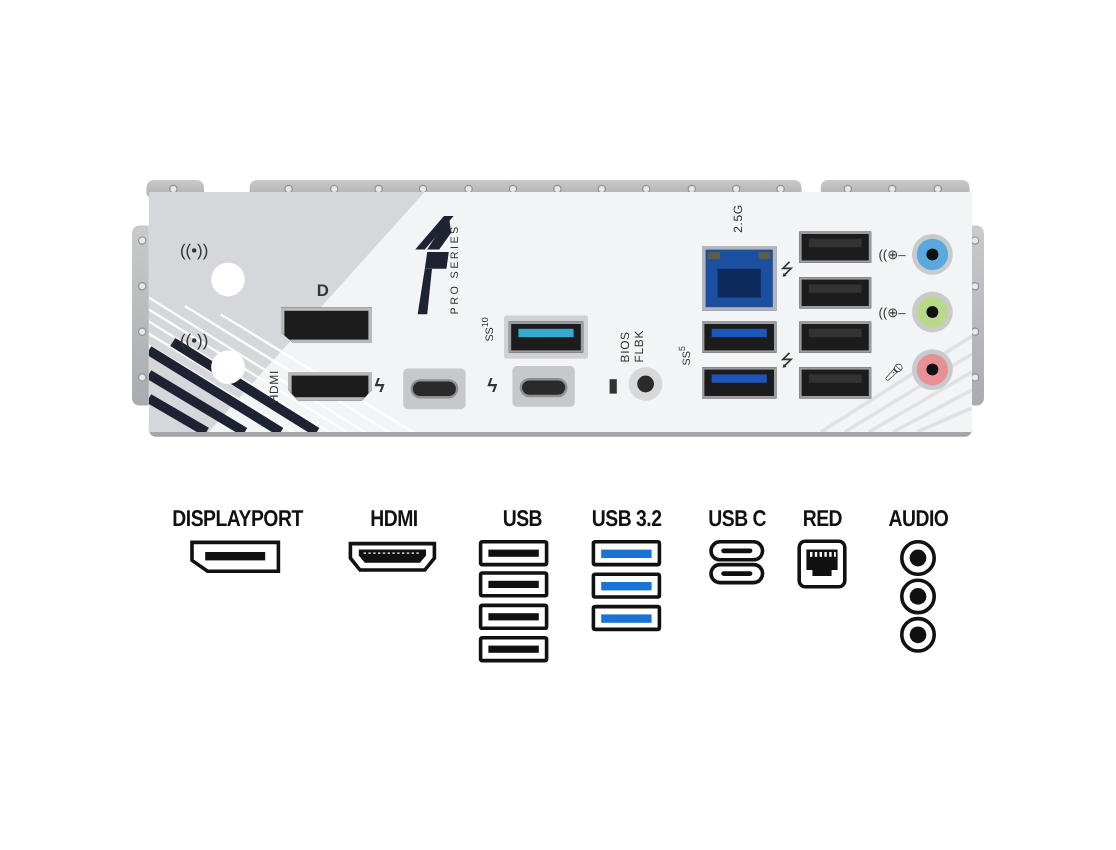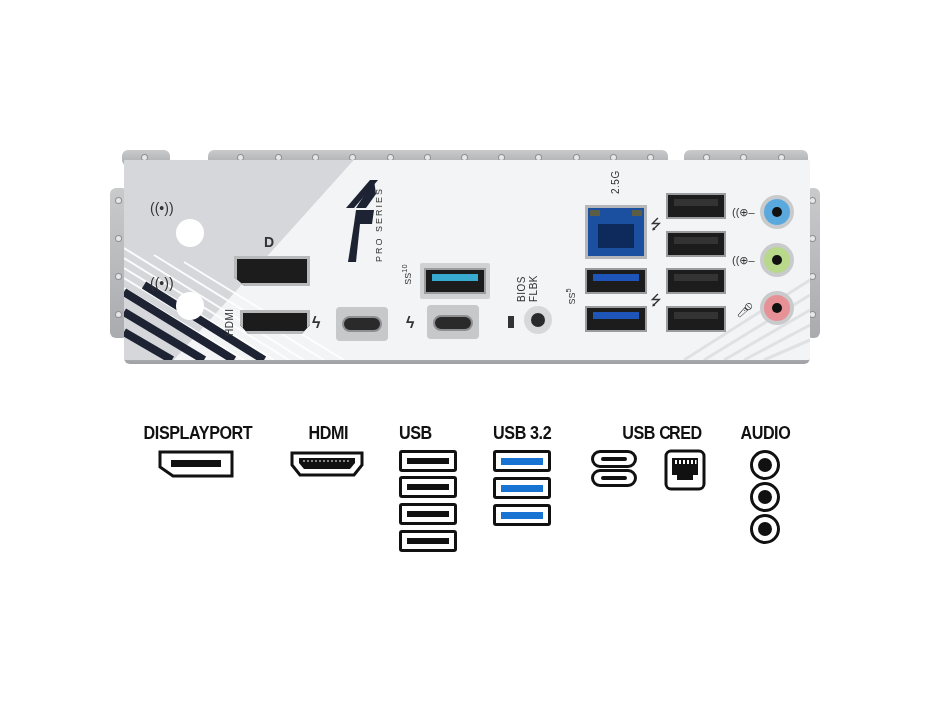--- a/index.html
+++ b/index.html
@@ -227,21 +227,21 @@
 
   <div class="legend-col" style="left:290px;top:422px;width:76px;">
     <span class="legend-title">HDMI</span>
   </div>
   <svg class="ico" style="left:289px;top:450px;" width="76" height="28" viewBox="0 0 76 28">
     <path d="M3,3 H73 V15 L65,25 H11 L3,15 Z" fill="#fff" stroke="#111" stroke-width="3"></path>
     <path d="M10,8 H66 V13 L61,19 H15 L10,13 Z" fill="#111"></path>
     <line x1="14" y1="11" x2="62" y2="11" stroke="#fff" stroke-width="1" stroke-dasharray="2,2"></line>
   </svg>
 
-  <div class="legend-col" style="left:384px;top:422px;width:62px;">
+  <div class="legend-col" style="left:404px;top:422px;width:62px;">
     <span class="legend-title">USB</span>
   </div>
   <div class="ico ico-usb" style="left:399px;top:450px;">
       <div class="bar"></div>
     </div>
   <div class="ico ico-usb" style="left:399px;top:476px;">
       <div class="bar"></div>
     </div>
   <div class="ico ico-usb" style="left:399px;top:503px;">
       <div class="bar"></div>
@@ -256,21 +256,21 @@
   <div class="ico ico-usb blue" style="left:493px;top:450px;">
       <div class="bar"></div>
     </div>
   <div class="ico ico-usb blue" style="left:493px;top:477px;">
       <div class="bar"></div>
     </div>
   <div class="ico ico-usb blue" style="left:493px;top:504px;">
       <div class="bar"></div>
     </div>
 
-  <div class="legend-col" style="left:616px;top:422px;width:60px;text-decoration:underline;">
+  <div class="legend-col" style="left:584px;top:422px;width:60px;text-decoration:underline;">
     <span class="legend-title">USB C</span>
   </div>
   <div class="ico ico-usbc" style="left:591px;top:450px;">
       <div class="bar"></div>
     </div>
   <div class="ico ico-usbc" style="left:591px;top:469px;">
       <div class="bar"></div>
     </div>
 
   <div class="legend-col" style="left:660px;top:422px;width:50px;">

